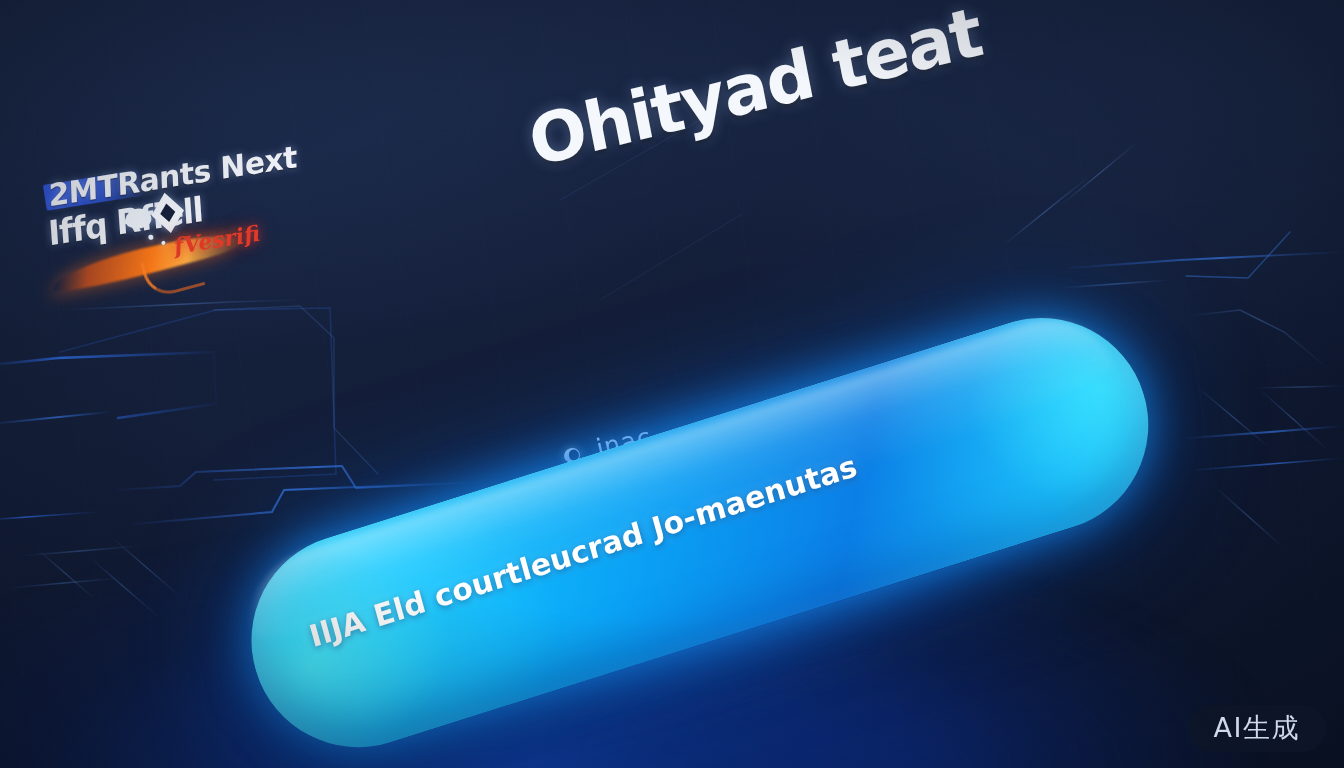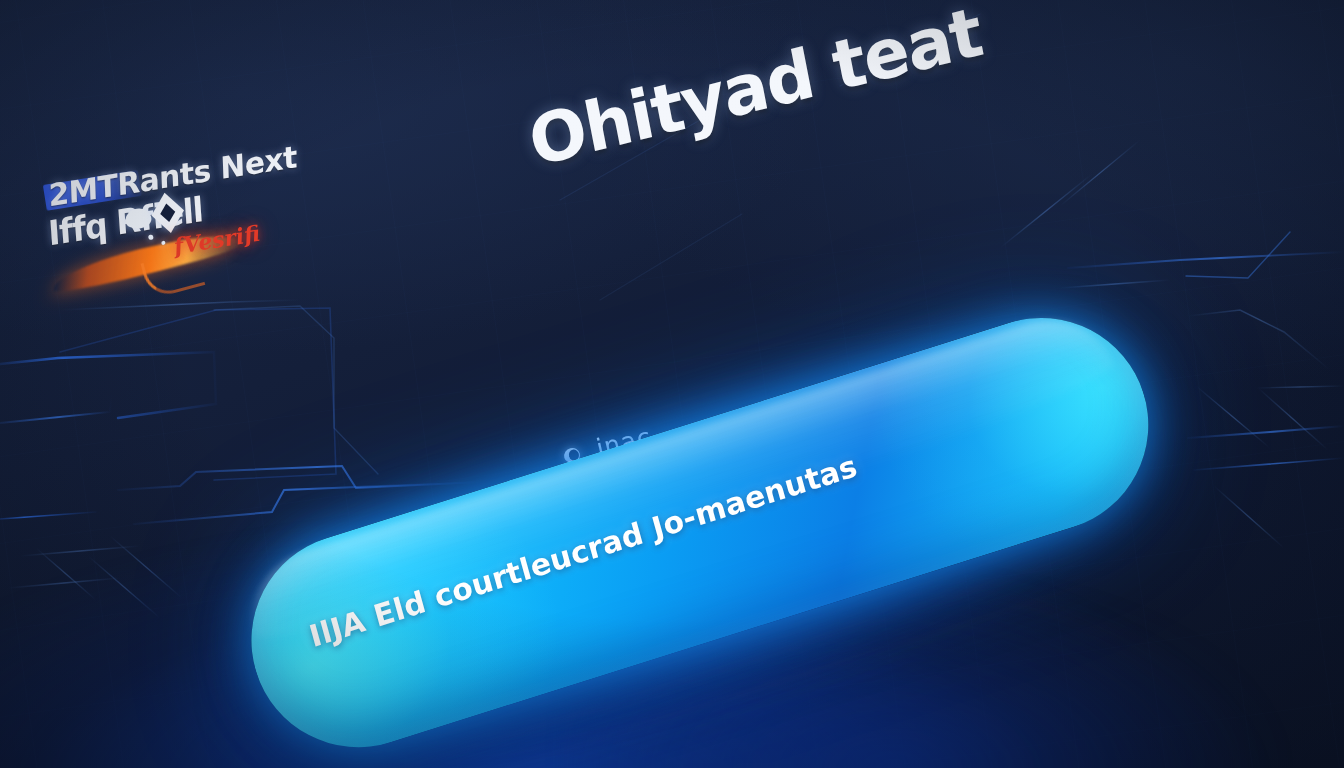--- a/index.html
+++ b/index.html
@@ -413,14 +413,15 @@
       <div id="capsule-underglow"></div>
       <div id="capsule"></div>
       <div id="capsule-sheen"></div>
       <div id="capsule-label">IlJA Eld courtleucrad Jo-maenutas</div>
     </div>
   </div>
 
   <div class="bg-noise"></div>
   <div class="bg-vignette"></div>
 
+  <div id="watermark">AI生成</div>
 
 </div>
 
 </body></html>

